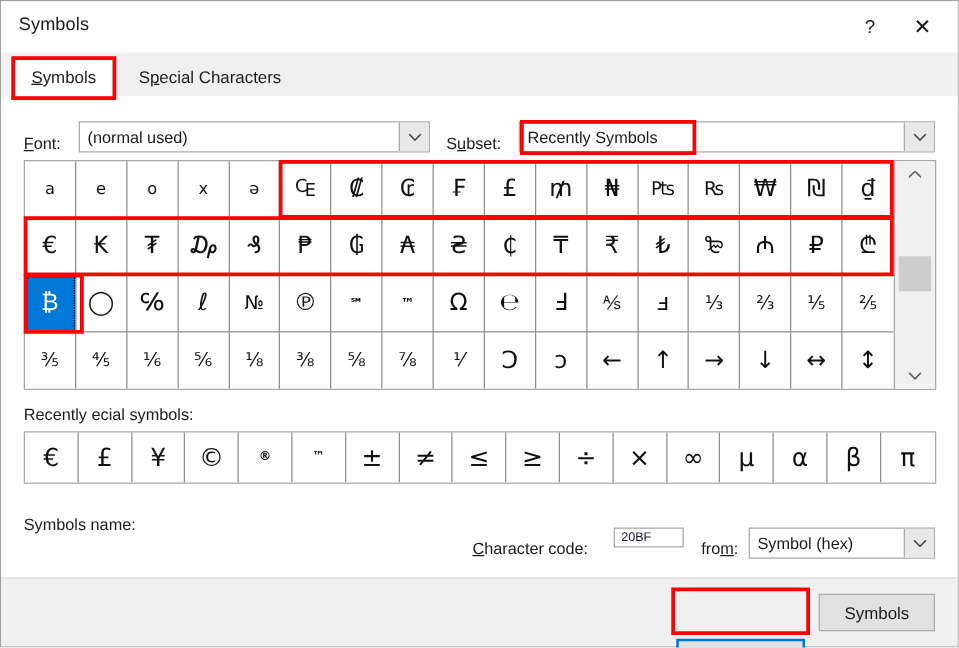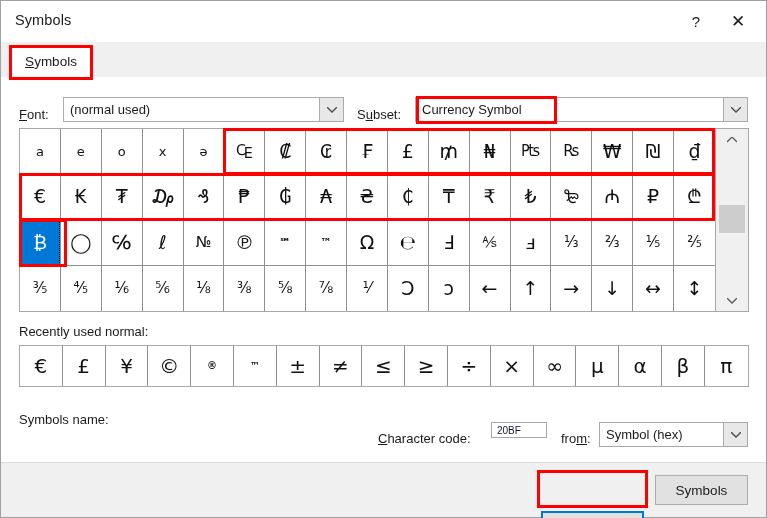--- a/index.html
+++ b/index.html
@@ -376,37 +376,40 @@
   <div id="titlebar">
     <div id="title-text">Symbols</div>
     <div class="titlebtn" id="help-button">?</div>
     <div class="titlebtn" id="close-button">✕</div>
   </div>
 
   <div id="tabstrip">
     <div class="tab" id="tab-symbols">
       <span><u>S</u><span></span>ymbols</span>
     </div>
+    <div class="tab" id="tab-special">
+      <span>S<u>p</u>ecial Characters</span>
+    </div>
   </div>
 
   <div id="body-area"></div>
 
   <div id="font-label"><u>F</u>ont:</div>
   <div id="font-combo">
     <div id="font-value">(normal used)</div>
     <div class="combo-arrow">
       <svg width="10" height="6" viewBox="0 0 10 6">
           <path d="M0 0 L5 5 L10 0" fill="none" stroke="#4a4a4a" stroke-width="1.3"></path>
         </svg>
     </div>
   </div>
 
   <div id="subset-label">S<u>u</u>bset:</div>
   <div id="subset-combo">
-    <div id="subset-value">Currency Symbol</div>
+    <div id="subset-value">Recently Symbols</div>
     <div class="combo-arrow">
       <svg width="10" height="6" viewBox="0 0 10 6">
           <path d="M0 0 L5 5 L10 0" fill="none" stroke="#4a4a4a" stroke-width="1.3"></path>
         </svg>
     </div>
   </div>
 
   <div id="grid-frame">
     <div id="grid">
         <div class="cell lbl">a</div>
@@ -486,21 +489,21 @@
       </div>
       <div id="sb-thumb"></div>
       <div class="sb-btn" id="sb-down">
         <svg width="10" height="6" viewBox="0 0 10 6">
             <path d="M0 0 L5 5 L10 0" fill="none" stroke="#5a5a5a" stroke-width="1.3"></path>
           </svg>
       </div>
     </div>
   </div>
 
-  <div id="recent-label">Recently used normal:</div>
+  <div id="recent-label">Recently ecial symbols:</div>
   <div id="recent-frame">
       <div class="rcell">€</div>
       <div class="rcell">£</div>
       <div class="rcell">¥</div>
       <div class="rcell">©</div>
       <div class="rcell small">®</div>
       <div class="rcell small">™</div>
       <div class="rcell">±</div>
       <div class="rcell">≠</div>
       <div class="rcell">≤</div>

